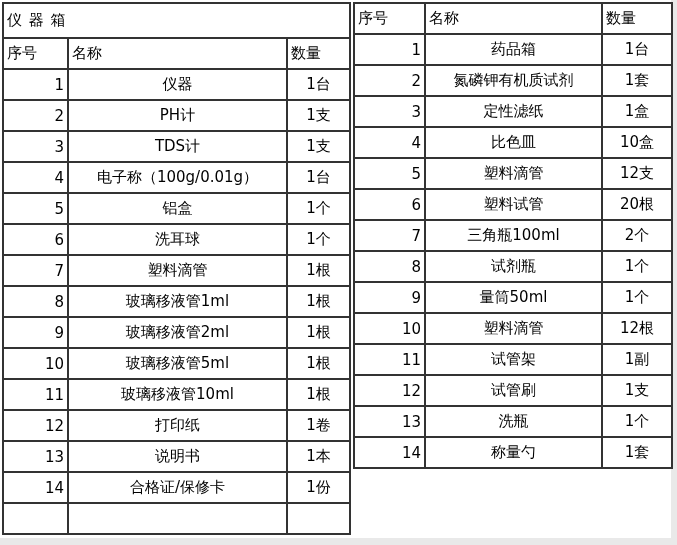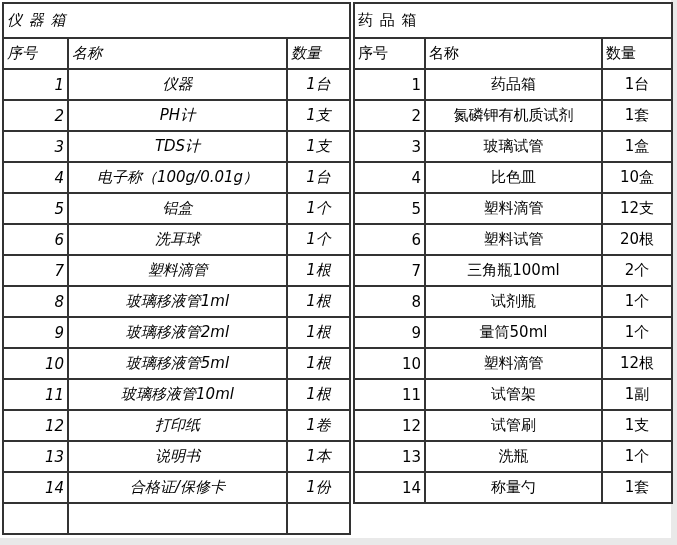--- a/index.html
+++ b/index.html
@@ -45,21 +45,21 @@
   th { text-align: left; }
   td.c0 { text-align: right; }
   td.c1, td.c2 { text-align: center; }
 </style>
 </head>
 <body>
 
 <div class="page">
   <div class="tables">
 
-    <table style="width:347px;font-style:italic;">
+    <table style="width:347px;">
       <colgroup>
         <col style="width:65px">
           <col style="width:219px">
           <col style="width:63px">
       </colgroup>
       <thead>
         <tr>
           <td class="title-cell" colspan="3">仪 器 箱</td>
         </tr>
         <tr>
@@ -148,42 +148,39 @@
     </table>
 
     <table style="width:318px;">
       <colgroup>
         <col style="width:71px">
           <col style="width:177px">
           <col style="width:70px">
       </colgroup>
       <thead>
         <tr>
-          <td class="title-cell" colspan="3">药 品 箱</td>
-        </tr>
-        <tr>
           <th>序号</th>
           <th>名称</th>
           <th>数量</th>
         </tr>
       </thead>
       <tbody>
           <tr>
             <td class="c0">1</td>
             <td class="c1">药品箱</td>
             <td class="c2">1台</td>
           </tr>
           <tr>
             <td class="c0">2</td>
             <td class="c1">氮磷钾有机质试剂</td>
             <td class="c2">1套</td>
           </tr>
           <tr>
             <td class="c0">3</td>
-            <td class="c1">玻璃试管</td>
+            <td class="c1">定性滤纸</td>
             <td class="c2">1盒</td>
           </tr>
           <tr>
             <td class="c0">4</td>
             <td class="c1">比色皿</td>
             <td class="c2">10盒</td>
           </tr>
           <tr>
             <td class="c0">5</td>
             <td class="c1">塑料滴管</td>

